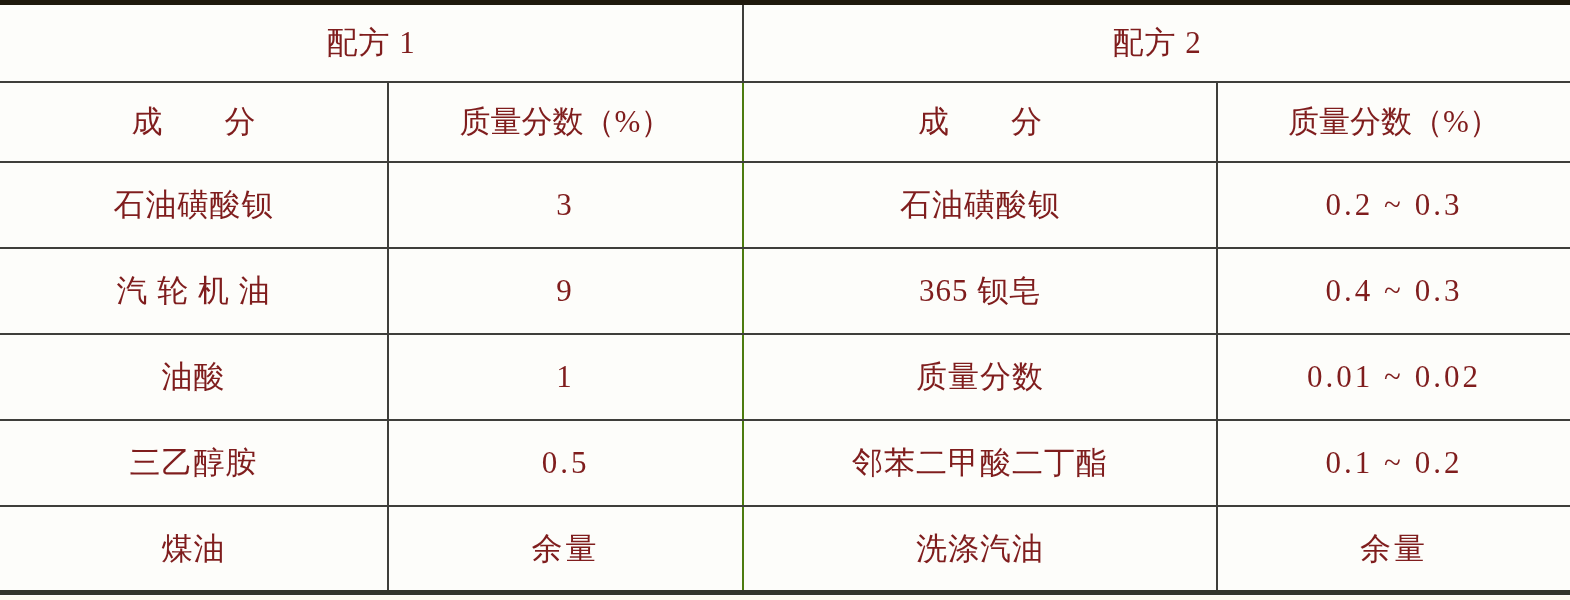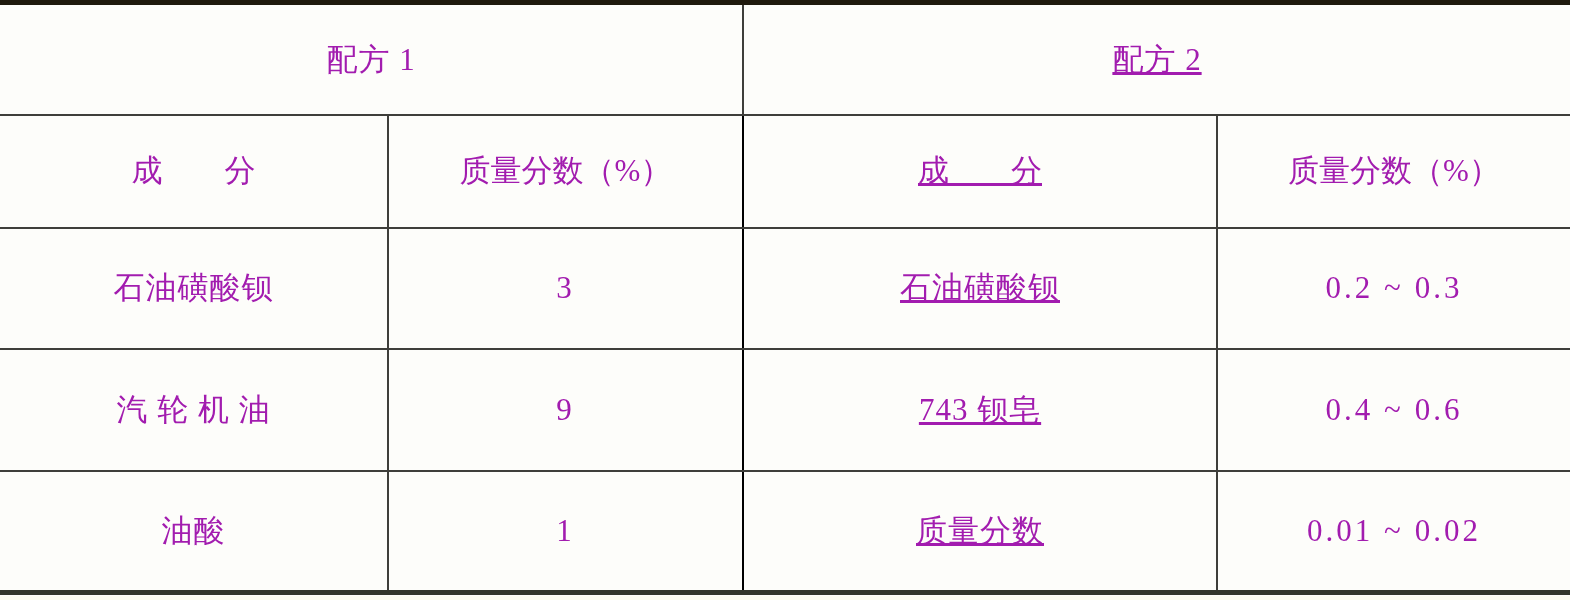--- a/index.html
+++ b/index.html
@@ -7,42 +7,42 @@
     padding: 0;
     background: #ffffff;
   }
   .sheet {
     position: relative;
     width: 1570px;
     height: 600px;
     background: #fdfdfa;
     overflow: hidden;
     font-family: "Liberation Serif", "DejaVu Serif", serif;
-    color: #a21caf;
+    color: #7f1d1d;
   }
   table.formula-table {
     width: 1570px;
     height: 595px;
     border-collapse: collapse;
     table-layout: fixed;
     border-top: 5px solid #1f1a0d;
     border-bottom: 5px solid #32362b;
   }
   table.formula-table td {
     text-align: center;
     vertical-align: middle;
     padding: 0;
     font-size: 31px;
     border-top: 2px solid #3e3e3a;
     border-bottom: 2px solid #3e3e3a;
   }
   
   td.v-left { border-left: 2px solid #3e3e3a; margin-top: 27px; }
   td.v-right { border-right: 2px solid #3e3e3a; }
-  td.v-mid { border-left: 2px solid #000000; text-decoration: underline; }
+  td.v-mid { border-left: 2px solid #4d7c0f; }
 
   tr.row-formula-title { height: 62px; }
   tr.row-col-headers { height: 62px; }
   tr.row-data { height: 67px; }
 
   .title-cell { font-size: 31px; letter-spacing: 1px; }
   .header-cell { font-size: 31px; }
   .ingredient-cell { letter-spacing: 1px; margin-left: 34px; }
   .value-cell { letter-spacing: 3px; }
   .below-strip {
@@ -81,29 +81,41 @@
       <td class="ingredient-cell">石油磺酸钡</td>
       <td class="value-cell v-left">3</td>
       <td class="ingredient-cell v-mid">石油磺酸钡</td>
       <td class="value-cell v-left">0.2 ~ 0.3</td>
     </tr>
 
 
     <tr class="row-data">
       <td class="ingredient-cell">汽 轮 机 油</td>
       <td class="value-cell v-left">9</td>
-      <td class="ingredient-cell v-mid">743 钡皂</td>
-      <td class="value-cell v-left">0.4 ~ 0.6</td>
+      <td class="ingredient-cell v-mid">365 钡皂</td>
+      <td class="value-cell v-left">0.4 ~ 0.3</td>
     </tr>
 
     <tr class="row-data">
       <td class="ingredient-cell">油酸</td>
       <td class="value-cell v-left">1</td>
       <td class="ingredient-cell v-mid">质量分数</td>
       <td class="value-cell v-left">0.01 ~ 0.02</td>
     </tr>
 
+    <tr class="row-data">
+      <td class="ingredient-cell">三乙醇胺</td>
+      <td class="value-cell v-left">0.5</td>
+      <td class="ingredient-cell v-mid">邻苯二甲酸二丁酯</td>
+      <td class="value-cell v-left">0.1 ~ 0.2</td>
+    </tr>
 
 
+    <tr class="row-data">
+      <td class="ingredient-cell" style="border-bottom:none">煤油</td>
+      <td class="value-cell v-left" style="border-bottom:none">余量</td>
+      <td class="ingredient-cell v-mid" style="border-bottom:none">洗涤汽油</td>
+      <td class="value-cell v-left" style="border-bottom:none">余量</td>
+    </tr>
   </tbody>
     </table>
   <div class="below-strip"></div>
 </div>
 
 </body></html>

